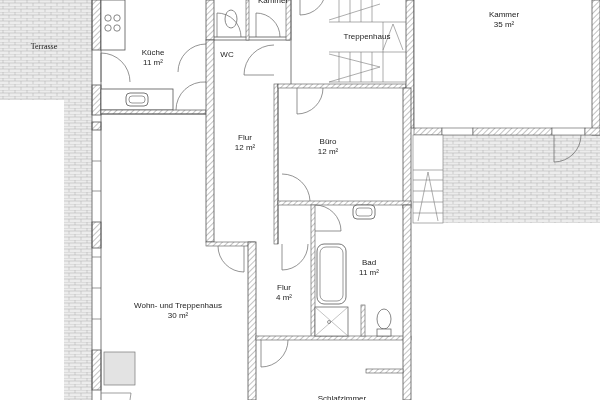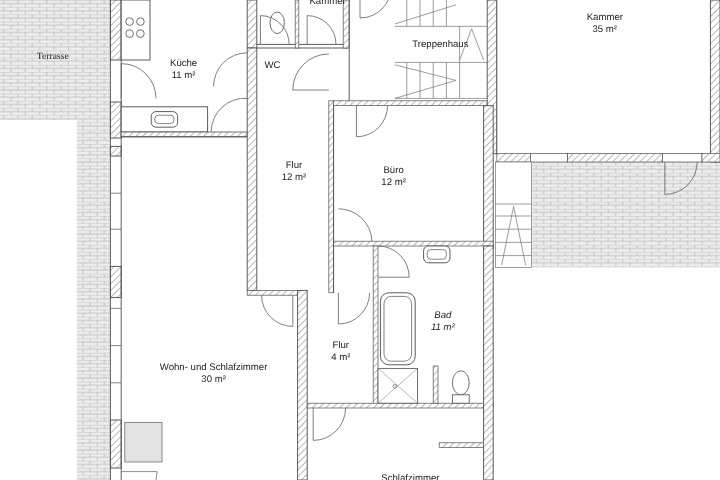--- a/index.html
+++ b/index.html
@@ -178,16 +178,16 @@
 </svg>
 
 <div class="lbl" style="left:44px;top:42px;font-family:Liberation Serif, serif;"><span>Terrasse</span></div>
 <div class="lbl" style="left:153px;top:48px;"><span>Küche</span><br><span>11 m²</span></div>
 <div class="lbl" style="left:227px;top:21px;margin-top:29px;"><span>WC</span></div>
 <div class="lbl" style="left:273px;top:-4px;"><span>Kammer</span></div>
 <div class="lbl" style="left:356px;top:32px;margin-left:11px;"><span>Treppenhaus</span></div>
 <div class="lbl" style="left:504px;top:10px;"><span>Kammer</span><br><span>35 m²</span></div>
 <div class="lbl" style="left:245px;top:133px;"><span>Flur</span><br><span>12 m²</span></div>
 <div class="lbl" style="left:328px;top:137px;"><span>Büro</span><br><span>12 m²</span></div>
-<div class="lbl" style="left:369px;top:258px;font-style:italic;"><span>Bad</span><br><span>11 m²</span></div>
+<div class="lbl" style="left:369px;top:258px;"><span>Bad</span><br><span>11 m²</span></div>
 <div class="lbl" style="left:284px;top:283px;"><span>Flur</span><br><span>4 m²</span></div>
-<div class="lbl" style="left:178px;top:301px;"><span>Wohn- und Schlafzimmer</span><br><span>30 m²</span></div>
+<div class="lbl" style="left:178px;top:301px;"><span>Wohn- und Treppenhaus</span><br><span>30 m²</span></div>
 <div class="lbl" style="left:342px;top:394px;"><span>Schlafzimmer</span></div>
 
 </body></html>

